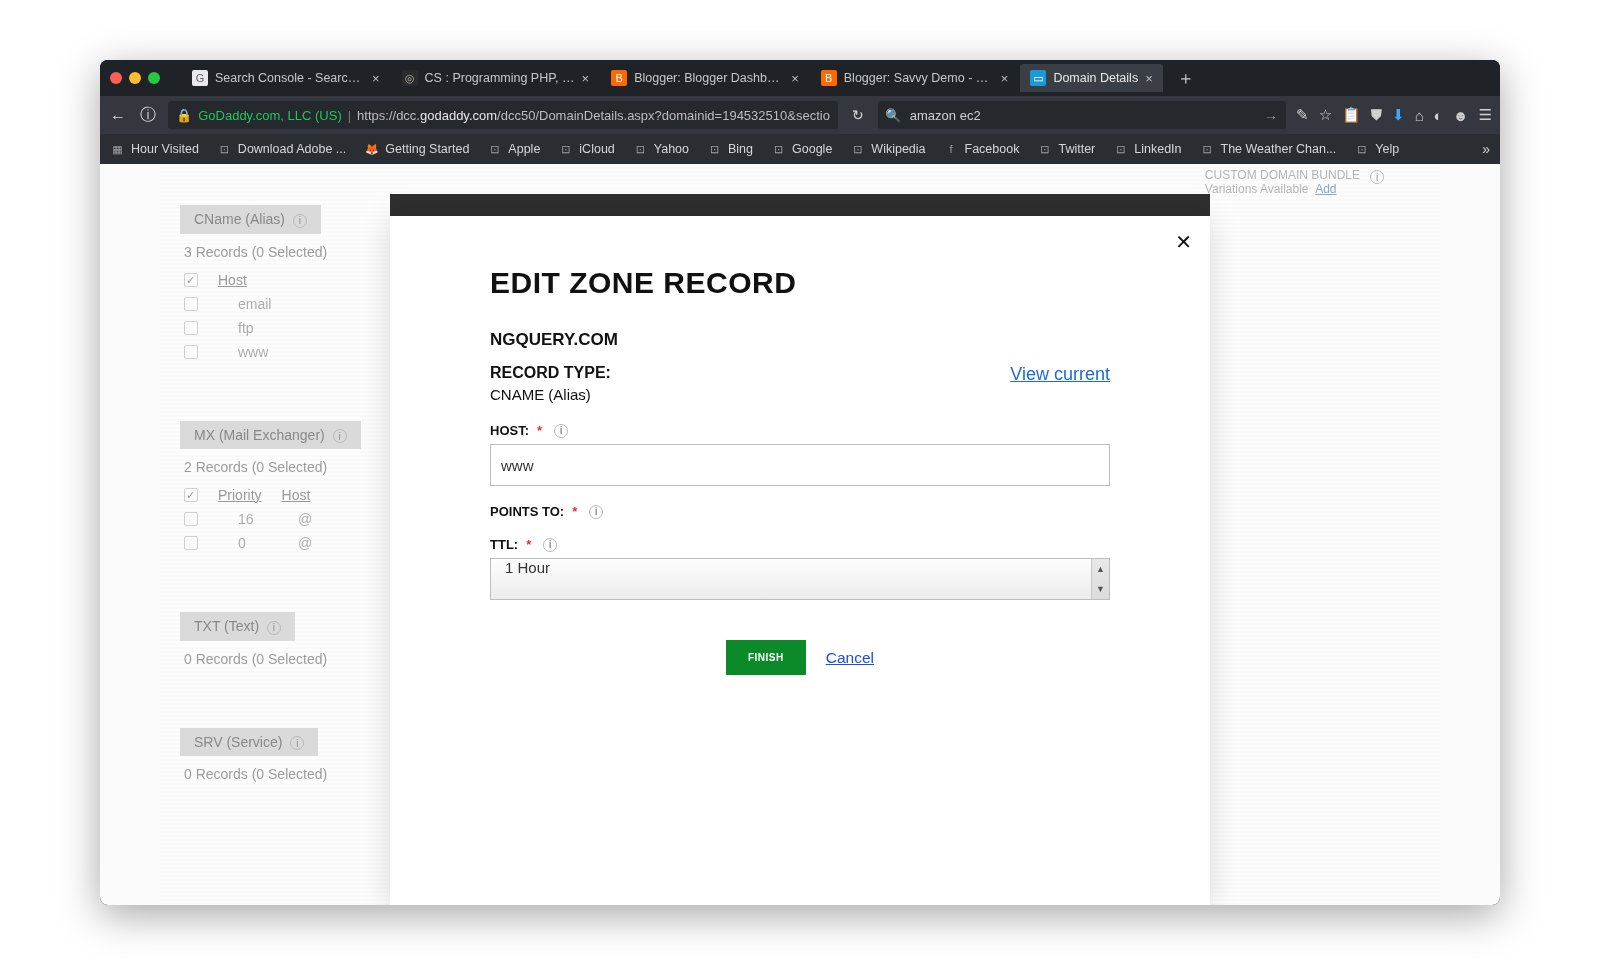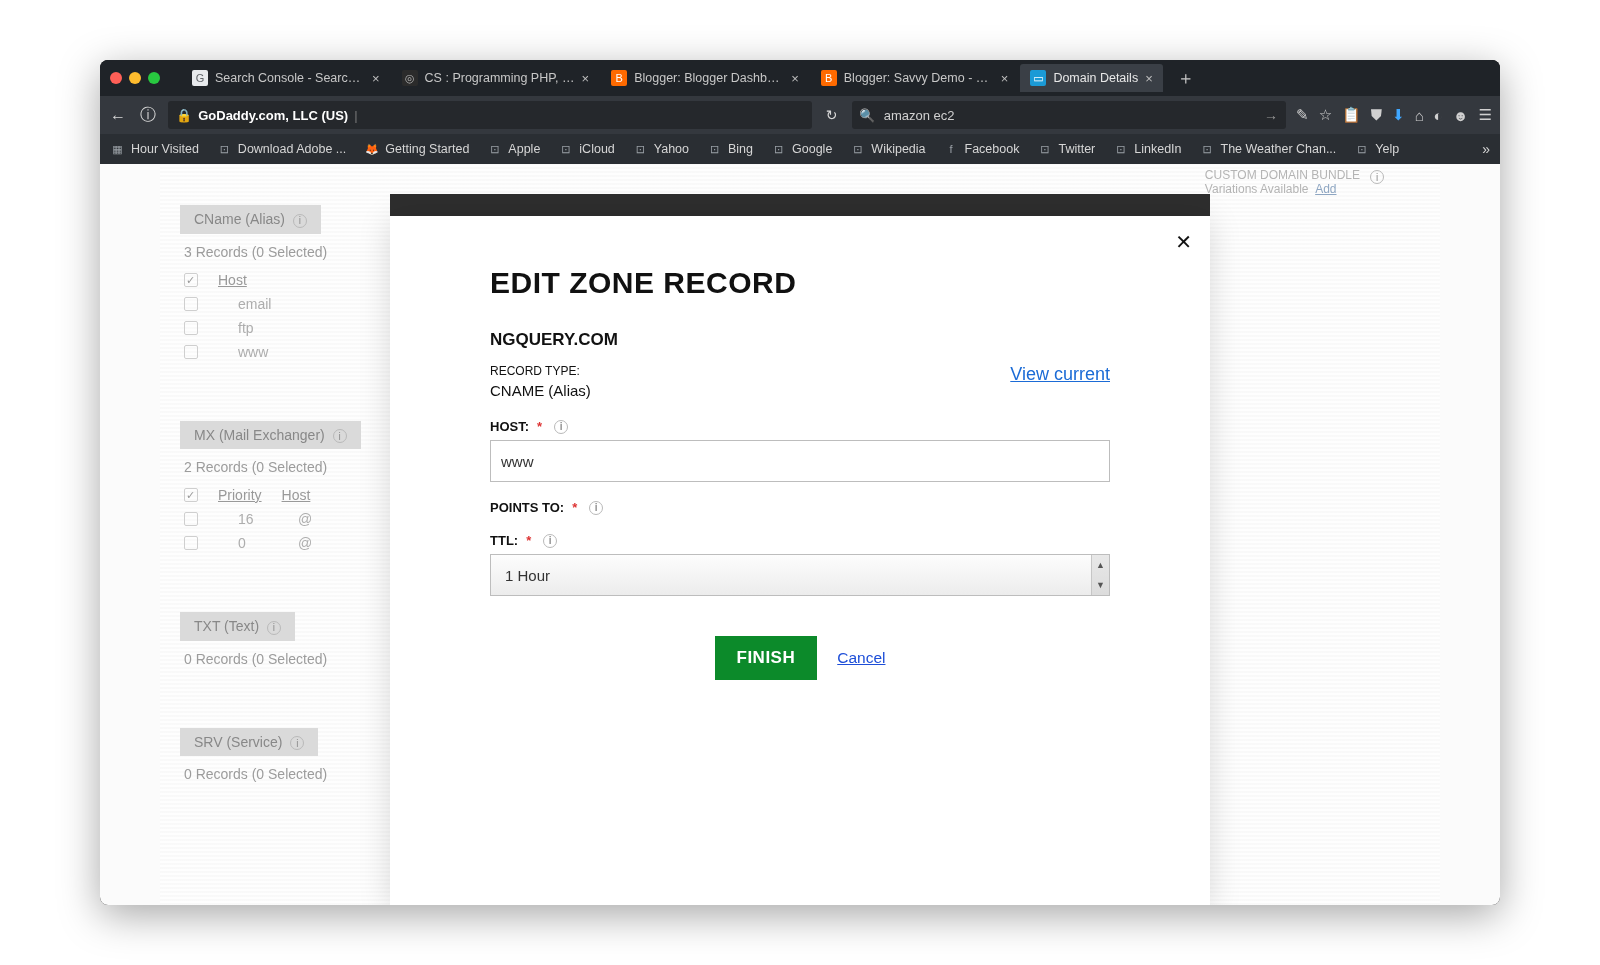--- a/index.html
+++ b/index.html
@@ -13,21 +13,21 @@
   .tab { height:28px; padding:0 10px; display:flex; align-items:center; gap:7px; color:#c7c7c7; font-size:12.5px; border-radius:3px 3px 0 0; position:relative; max-width:220px; cursor:pointer;}
   .tab.active{ background:#3a3f46; color:#e8e8e8;}
   .tab .favicon{width:16px;height:16px;display:flex;align-items:center;justify-content:center;font-size:11px;border-radius:2px;}
   .tab .title{white-space:nowrap; overflow:hidden; text-overflow:ellipsis; max-width:150px;}
   .tab .x{font-size:13px;color:#bfbfbf;}
   .newtab{color:#c7c7c7;font-size:18px;padding:0 10px;cursor:pointer;}
   .toolbar{height:38px;background:#34383e;display:flex;align-items:center;padding:0 8px;gap:10px;}
   .nav-ico{color:#d8d8d8;font-size:16px;width:20px;text-align:center;cursor:pointer;}
   .addr{flex:1.5 1 0;height:28px;background:#25282c;border-radius:3px;display:flex;align-items:center;padding:0 8px;color:#bdbdbd;font-size:13px;gap:6px;}
   .addr .lock{color:#6fcf97;}
-  .addr .identity{color:#ffffff;font-weight:700;white-space:nowrap;}
+  .addr .identity{color:#22c55e;font-weight:400;white-space:nowrap;}
   .addr .url{color:#bdbdbd;white-space:nowrap;overflow:hidden;text-overflow:ellipsis;}
   .addr .url b{color:#e6e6e6;font-weight:500;}
   .reload{color:#d8d8d8;font-size:14px;margin:0 4px;cursor:pointer;}
   .search{flex:1 1 0;height:28px;background:#25282c;border-radius:3px;display:flex;align-items:center;padding:0 8px;color:#d0d0d0;font-size:13px;gap:8px;}
   .search .arrow{margin-left:auto;color:#9a9a9a;font-size:14px;}
   .ico-row{display:flex;gap:10px;align-items:center;color:#d0d0d0;}
   .ico-row span{font-size:15px;cursor:pointer;}
   .ico-row .dl{color:#3fa7ff;}
   .bookbar{height:30px;background:#2a2e33;display:flex;align-items:center;padding:0 10px;gap:18px;color:#d6d6d6;font-size:12.5px;overflow:hidden;}
   .bm{display:flex;align-items:center;gap:6px;cursor:pointer;white-space:nowrap;}
@@ -48,33 +48,33 @@
   .right-box .add{color:#8ea6c2;text-decoration:underline;font-size:12px;}
   .info-i{display:inline-flex;width:14px;height:14px;border:1px solid #b9b9b9;border-radius:50%;font-size:10px;align-items:center;justify-content:center;color:#8f8f8f;margin-left:4px;}
   
   .topbar{position:absolute;left:290px;right:290px;top:30px;height:22px;background:#2e2e2e;}
   .modal{position:absolute;left:290px;right:290px;top:52px;bottom:0;background:#fff;box-shadow:0 4px 30px rgba(0,0,0,.15);}
   .modal-close{position:absolute;top:14px;right:18px;font-size:20px;color:#111;cursor:pointer;}
   .modal-inner{padding:50px 100px 30px 100px;}
   .m-title{font-size:30px;font-weight:800;letter-spacing:.5px;color:#111;margin-bottom:30px;}
   .m-domain{font-size:17px;font-weight:700;color:#111;margin-bottom:14px;}
   .m-row1{display:flex;justify-content:space-between;align-items:flex-start;margin-bottom:20px;}
-  .m-rectype-label{font-size:12px;font-weight:400;color:#111;}
+  .m-rectype-label{font-size:16px;font-weight:700;color:#111;}
   .m-rectype-val{font-size:15px;color:#111;margin-top:4px;}
   .view-link{font-size:18px;color:#1b6bd6;text-decoration:underline;cursor:pointer;}
   .fld-label{font-size:13px;font-weight:700;color:#111;margin-bottom:6px;display:flex;align-items:center;gap:8px;}
   .req{color:#d33;font-weight:700;}
   .txt{width:100%;height:42px;border:1px solid #bdbdbd;padding:0 10px;font-size:15px;color:#333;background:#fff;}
   .txt.focus{border:1.5px solid #000;}
   .fld{margin-bottom:18px;}
-  .sel-wrap{position:relative;width:100%;height:42px;border:1px solid #bdbdbd;display:flex;align-items:center;padding:0 14px;font-size:15px;color:#333;background:linear-gradient(#fdfdfd,#ececec);}
+  .sel-wrap{position:relative;width:100%;height:42px;border:1px solid #bdbdbd;display:flex;padding:0 14px;font-size:15px;color:#333;background:linear-gradient(#fdfdfd,#ececec);}
   .sel-wrap .scrollbtn{position:absolute;right:0;top:0;bottom:0;width:18px;background:linear-gradient(#e8e8e8,#dcdcdc);border-left:1px solid #c6c6c6;display:flex;flex-direction:column;}
   .sel-wrap .scrollbtn div{flex:1;display:flex;align-items:center;justify-content:center;font-size:9px;color:#555;}
   .actions{margin-top:40px;display:flex;align-items:center;justify-content:center;gap:20px;}
-  .btn-finish{background:#0c8a2a;color:#fff;border:none;padding:12px 22px;font-size:17px;font-weight:700;letter-spacing:.5px;cursor:pointer;}
+  .btn-finish{background:#0c8a2a;color:#fff;border:none;padding:12px 22px;font-size:10px;font-weight:700;letter-spacing:.5px;cursor:pointer;}
   .btn-cancel{color:#1d4ed8;text-decoration:underline;font-size:15.5px;cursor:pointer;}
 </style>
 </head>
 <body>
 
 <div class="canvas">
 
   <div class="tabbar">
     <div class="traffic">
       <span class="dot r"></span>
@@ -111,20 +111,23 @@
     <span class="newtab">＋</span>
   </div>
 
   <div class="toolbar">
     <span class="nav-ico">←</span>
     <span class="nav-ico">ⓘ</span>
     <div class="addr">
       <span class="lock">🔒</span>
       <span class="identity">GoDaddy.com, LLC (US)</span>
       <span style="color:#777">|</span>
+      <span class="url">
+        <span>https://dcc.</span><b>godaddy.com</b><span>/dcc50/DomainDetails.aspx?domainid=194532510&amp;sectio</span>
+      </span>
     </div>
     <span class="reload">↻</span>
     <div class="search">
       <span>🔍</span>
       <span>amazon ec2</span>
       <span class="arrow">→</span>
     </div>
     <div class="ico-row">
       <span>✎</span>
       <span>☆</span>

